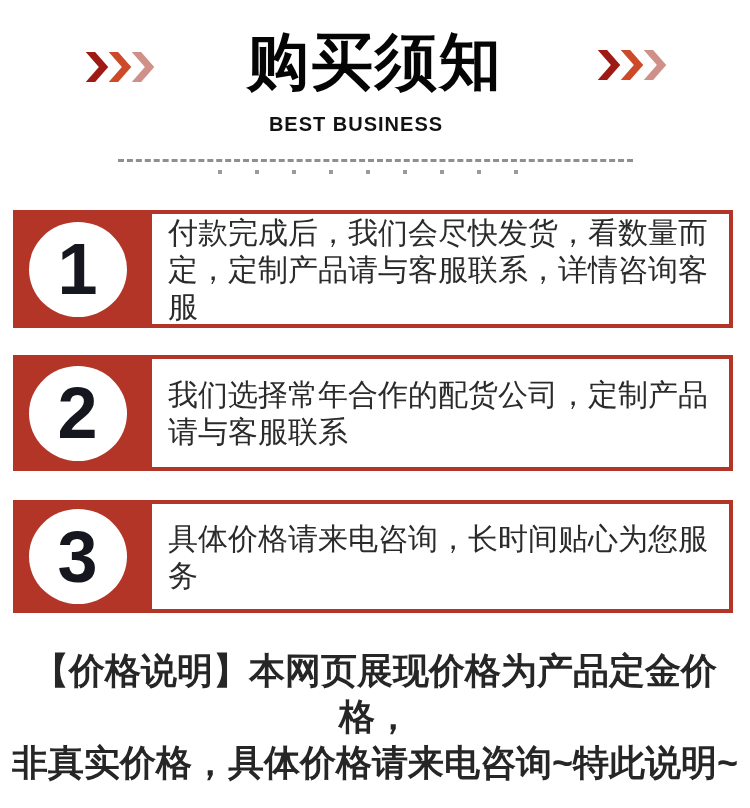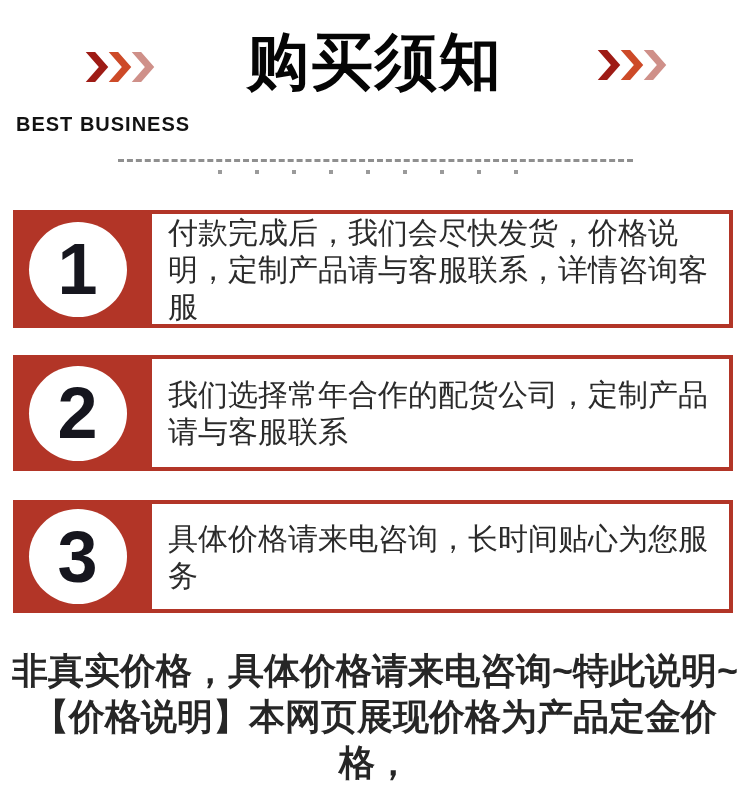--- a/index.html
+++ b/index.html
@@ -19,21 +19,22 @@
   }
 
   
   .title{
     position:absolute;top:28px;left:0;width:750px;
     text-align:center;
     font-size:62px;font-weight:900;color:#050505;
     letter-spacing:2px;line-height:1.1;
   }
   .subtitle{
-    position:absolute;top:113px;left:16px;width:712px;
+    position:absolute;top:113px;left:0;width:712px;
+    text-align:center;
     font-size:20px;font-weight:700;color:#121212;
     letter-spacing:1px;
   }
   .chevrons{
     position:absolute;display:flex;align-items:center;
   }
   .chevrons.left{left:85px;top:52px;}
   .chevrons.right{left:597px;top:50px;}
   .chevrons svg{display:block;margin-right:-1px;}
 
@@ -136,37 +137,37 @@
       <span class="dot"></span>
       <span class="dot"></span>
     </div>
 
   <div class="notices">
 
     <div class="notice">
       <div class="notice-num">
         <div class="num-circle">1</div>
       </div>
-      <div class="notice-text">付款完成后，我们会尽快发货，价格说明，定制产品请与客服联系，详情咨询客服</div>
+      <div class="notice-text">付款完成后，我们会尽快发货，看数量而定，定制产品请与客服联系，详情咨询客服</div>
     </div>
 
     <div class="notice">
       <div class="notice-num">
         <div class="num-circle">2</div>
       </div>
       <div class="notice-text">我们选择常年合作的配货公司，定制产品请与客服联系</div>
     </div>
 
     <div class="notice">
       <div class="notice-num">
         <div class="num-circle">3</div>
       </div>
       <div class="notice-text">具体价格请来电咨询，长时间贴心为您服务</div>
     </div>
 
   </div>
 
   <div class="price-note">
+    <div>【价格说明】本网页展现价格为产品定金价格，</div>
     <div>非真实价格，具体价格请来电咨询~特此说明~</div>
-    <div>【价格说明】本网页展现价格为产品定金价格，</div>
   </div>
 
 </div>
 
 </body></html>

